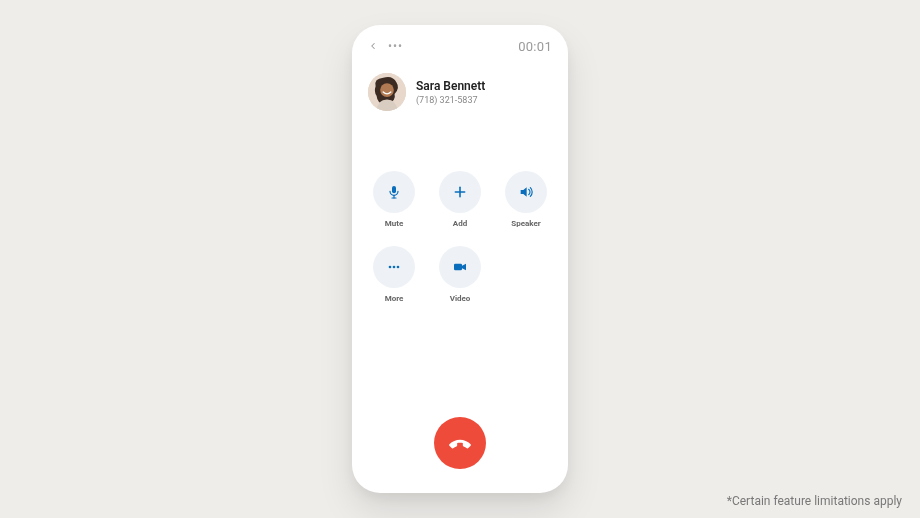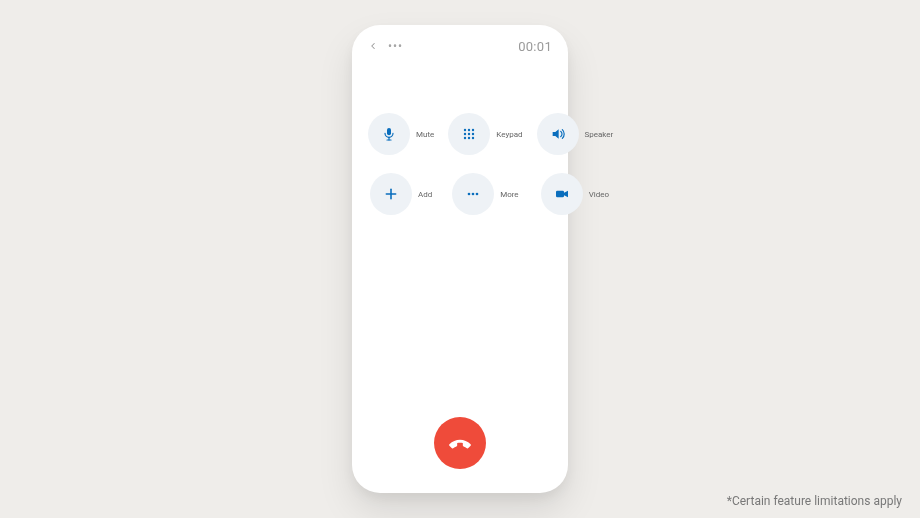--- a/index.html
+++ b/index.html
@@ -76,24 +76,25 @@
     .spacer-top { flex: 0 0 60px; }
     .actions-grid {
       display: grid;
       grid-template-columns: repeat(3, 1fr);
       column-gap: 14px;
       row-gap: 18px;
       justify-items: center;
     }
     .action {
       display: flex;
-      flex-direction: row;
+      flex-direction: column;
       align-items: center;
       gap: 6px;
       cursor: pointer;
+      font-weight: bold;
     }
     .action .circle {
       width: 42px;
       height: 42px;
       border-radius: 50%;
       background: #eef2f6;
       display: flex;
       align-items: center;
       justify-content: center;
     }
@@ -137,81 +138,78 @@
       <span class="back-icon">
         <svg width="10" height="10" viewBox="0 0 24 24" fill="none" stroke="#9a9a9a" stroke-width="2.5" stroke-linecap="round" stroke-linejoin="round">
           <polyline points="15 18 9 12 15 6"></polyline>
         </svg>
       </span>
       <span class="more-dots">•••</span>
     </div>
     <span class="timer">00:01</span>
   </div>
 
+  <div class="caller">
+    <div class="avatar">
+      <svg viewBox="0 0 40 40">
+        <rect width="40" height="40" fill="#e8d8cc"></rect>
+        <path d="M8 14 Q6 6 16 5 Q26 2 30 10 Q34 16 28 22 Q30 30 20 32 Q10 34 9 24 Q6 20 8 14" fill="#3b2b22"></path>
+        <circle cx="20" cy="18" r="7.2" fill="#b27a52"></circle>
+        <path d="M9 40 Q10 28 20 28 Q30 28 31 40 Z" fill="#d9ccc0"></path>
+        <path d="M16 20 Q20 24 24 20" stroke="#fff" stroke-width="1.4" fill="none" stroke-linecap="round"></path>
+      </svg>
+    </div>
+    <div class="caller-text">
+      <div class="name">Sara Bennett</div>
+      <div class="phone-number">(718) 321-5837</div>
+    </div>
+  </div>
 
   <div class="spacer-top"></div>
 
   <div class="actions-grid">
 
     <div class="action">
       <div class="circle">
         <span>
           <svg width="16" height="16" viewBox="0 0 24 24" fill="#0a6ebd">
             <rect x="9" y="3" width="6" height="11" rx="3"></rect>
             <path d="M6 11a6 6 0 0 0 12 0" fill="none" stroke="#0a6ebd" stroke-width="1.8" stroke-linecap="round"></path>
             <line x1="12" y1="17" x2="12" y2="21" stroke="#0a6ebd" stroke-width="1.8" stroke-linecap="round"></line>
             <line x1="9" y1="21" x2="15" y2="21" stroke="#0a6ebd" stroke-width="1.8" stroke-linecap="round"></line>
           </svg>
         </span>
       </div>
       <span class="label">Mute</span>
     </div>
 
-    <div class="action">
-      <div class="circle">
-        <span>
-          <svg width="16" height="16" viewBox="0 0 24 24" fill="#0a6ebd">
-            <circle cx="6" cy="6" r="1.8"></circle>
-              <circle cx="12" cy="6" r="1.8"></circle>
-              <circle cx="18" cy="6" r="1.8"></circle>
-            <circle cx="6" cy="12" r="1.8"></circle>
-              <circle cx="12" cy="12" r="1.8"></circle>
-              <circle cx="18" cy="12" r="1.8"></circle>
-            <circle cx="6" cy="18" r="1.8"></circle>
-              <circle cx="12" cy="18" r="1.8"></circle>
-              <circle cx="18" cy="18" r="1.8"></circle>
-          </svg>
-        </span>
-      </div>
-      <span class="label">Keypad</span>
+
+    <div class="action">
+      <div class="circle">
+        <span>
+          <svg width="16" height="16" viewBox="0 0 24 24" fill="none" stroke="#0a6ebd" stroke-width="2.4" stroke-linecap="round">
+            <line x1="12" y1="5" x2="12" y2="19"></line>
+            <line x1="5" y1="12" x2="19" y2="12"></line>
+          </svg>
+        </span>
+      </div>
+      <span class="label">Add</span>
     </div>
 
     <div class="action">
       <div class="circle">
         <span>
           <svg width="16" height="16" viewBox="0 0 24 24" fill="#0a6ebd">
             <path d="M4 9v6h4l5 4V5L8 9H4z"></path>
             <path d="M16 8a5 5 0 0 1 0 8" fill="none" stroke="#0a6ebd" stroke-width="1.8" stroke-linecap="round"></path>
             <path d="M18.5 5.5a9 9 0 0 1 0 13" fill="none" stroke="#0a6ebd" stroke-width="1.8" stroke-linecap="round"></path>
           </svg>
         </span>
       </div>
       <span class="label">Speaker</span>
-    </div>
-
-    <div class="action">
-      <div class="circle">
-        <span>
-          <svg width="16" height="16" viewBox="0 0 24 24" fill="none" stroke="#0a6ebd" stroke-width="2.4" stroke-linecap="round">
-            <line x1="12" y1="5" x2="12" y2="19"></line>
-            <line x1="5" y1="12" x2="19" y2="12"></line>
-          </svg>
-        </span>
-      </div>
-      <span class="label">Add</span>
     </div>
 
     <div class="action">
       <div class="circle">
         <span>
           <svg width="16" height="16" viewBox="0 0 24 24" fill="#0a6ebd">
             <circle cx="6" cy="12" r="2"></circle>
               <circle cx="12" cy="12" r="2"></circle>
               <circle cx="18" cy="12" r="2"></circle>
           </svg>

